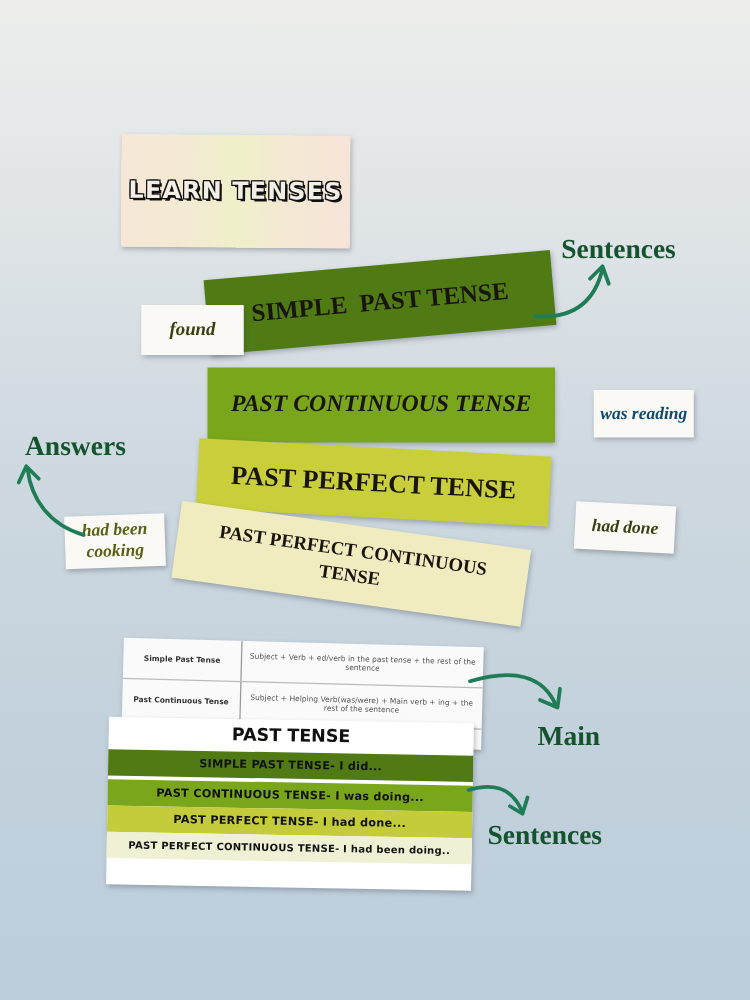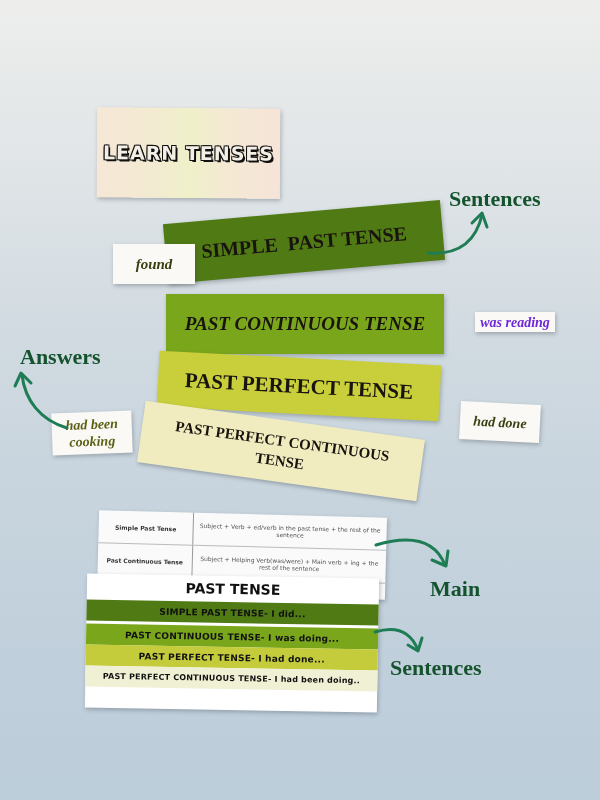--- a/index.html
+++ b/index.html
@@ -29,21 +29,21 @@
     font-family: "Liberation Serif", serif; font-weight: bold; text-align: center; }
   .s1 { left: 165px; top: 212px; width: 278px; height: 60px; background: #4f7a14; transform: rotate(-5deg); font-size: 20px; }
   .s2 { left: 166px; top: 294px; width: 278px; height: 60px; background: #7aa61c; font-size: 19px; font-style: italic; }
   .s3 { left: 158px; top: 358px; width: 282px; height: 56px; background: #c9cf3a; transform: rotate(3deg); font-size: 21px; }
   .s4 { left: 140px; top: 420px; width: 282px; height: 62px; background: #f0ecbf; transform: rotate(8deg); font-size: 15px; line-height: 20px; padding: 0 20px; box-sizing: border-box; }
 
   
   .answer { background: #fbf9f6; display: flex; align-items: center; justify-content: center;
     font-family: "Liberation Serif", serif; font-style: italic; font-weight: bold; text-align: center; line-height: 17px; }
   .a1 { left: 67px; top: 244px; width: 82px; height: 40px; color: #3a3f10; font-size: 15px; margin-left: 46px; }
-  .a2 { left: 475px; top: 312px; width: 80px; height: 20px; color: #6d28d9; font-size: 14px; }
+  .a2 { left: 475px; top: 312px; width: 80px; height: 38px; color: #0c4a6e; font-size: 14px; }
   .a3 { left: 52px; top: 412px; width: 80px; height: 42px; color: #5a6014; font-size: 14px; transform: rotate(-2deg); }
   .a4 { left: 460px; top: 403px; width: 80px; height: 38px; color: #3a3f10; font-size: 14px; transform: rotate(3deg); }
 
   
   .rules { left: 98px; top: 514px; width: 288px; height: 82px; background: #fafafa; transform: rotate(1.5deg);
     font-family: "DejaVu Sans", sans-serif; font-size: 6px; color: #555; }
   .rules table { border-collapse: collapse; width: 100%; }
   .rules td { border-bottom: 1px solid #bbb; padding: 8px 4px; height: 16px; vertical-align: middle; }
   .rules td.name { width: 86px; border-right: 1px solid #999; font-weight: bold; text-align: center; color: #333; }
   .rules td.formula { text-align: center; }

